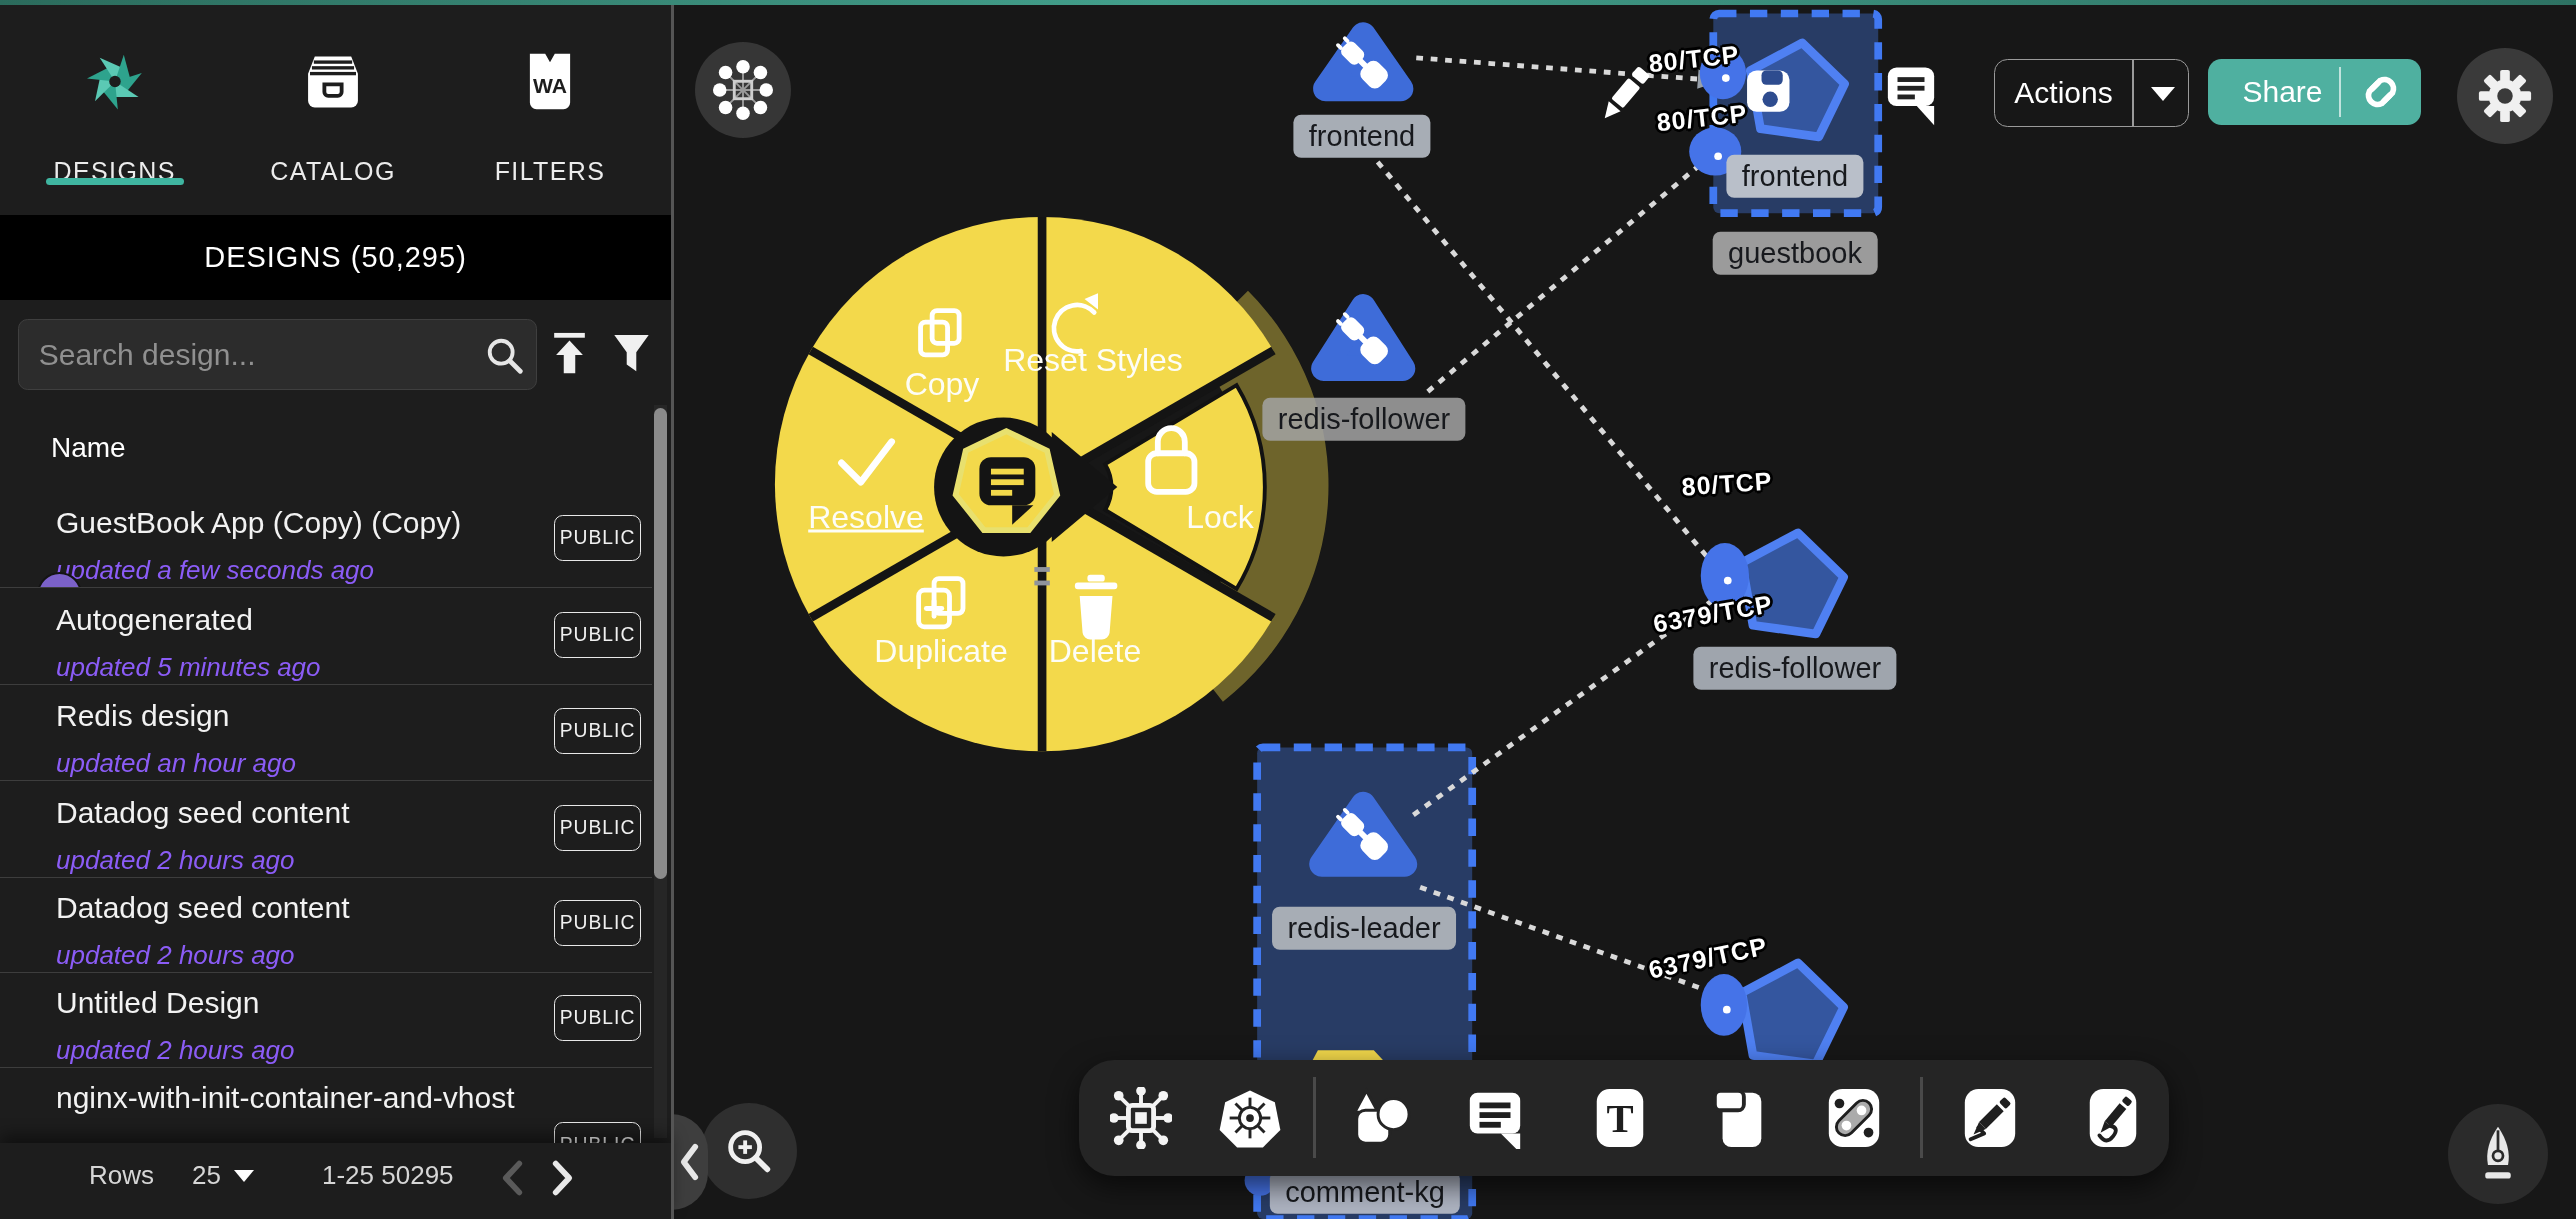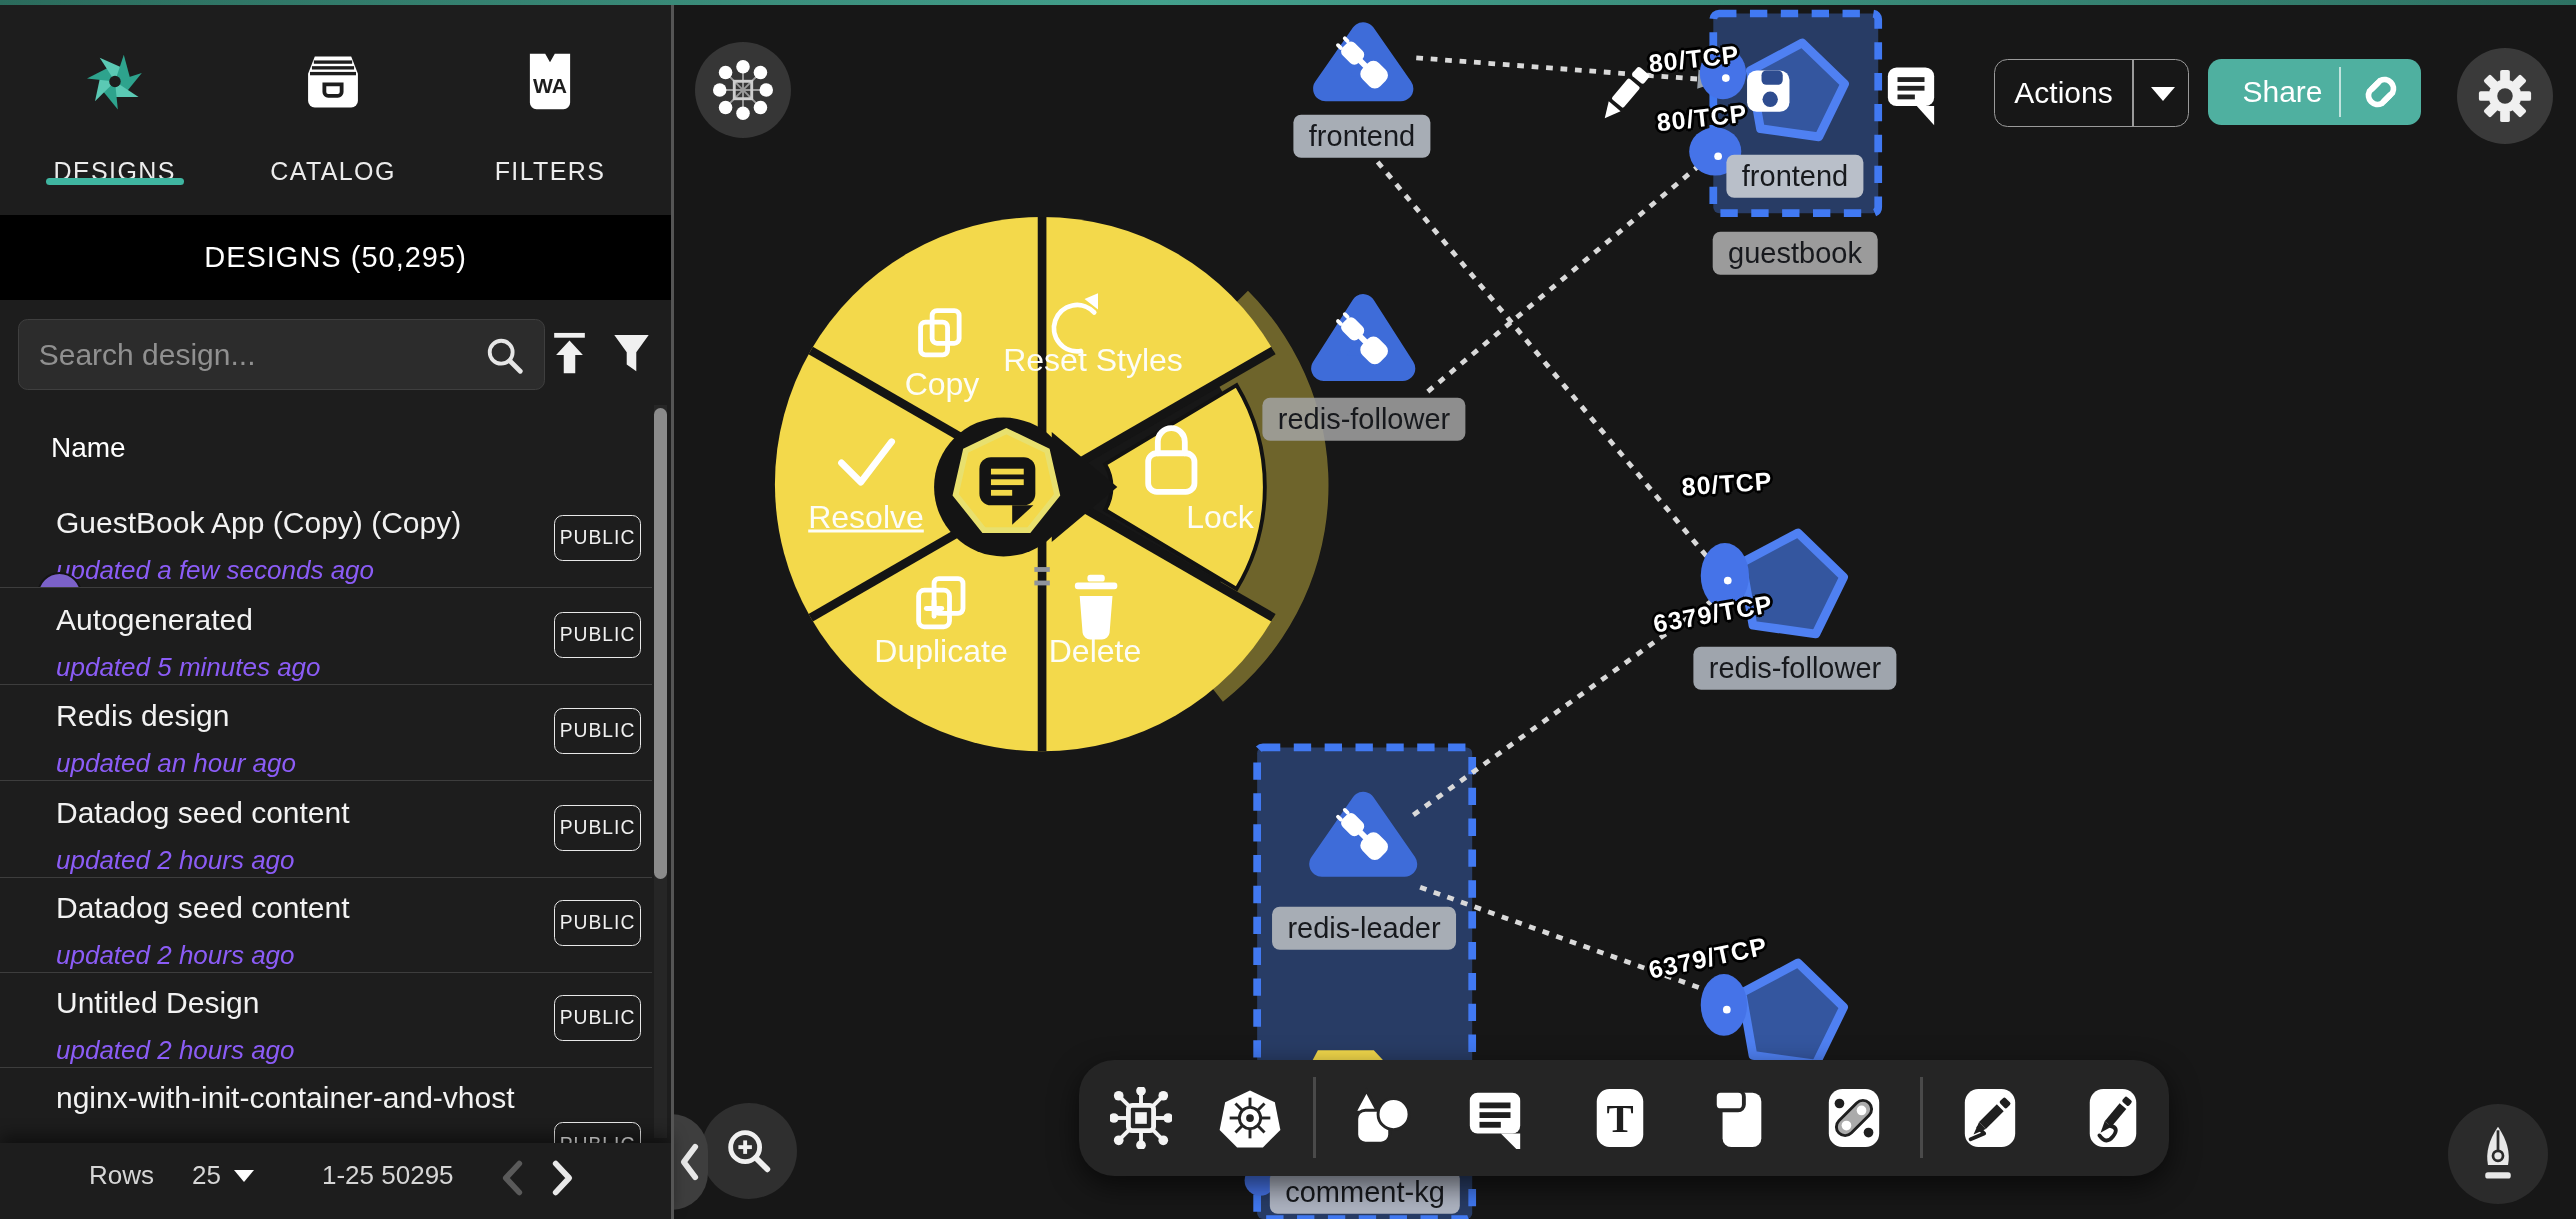--- a/index.html
+++ b/index.html
@@ -12,21 +12,21 @@
   
   #sidebar{position:absolute;left:0;top:4.8px;width:671px;height:1215px;background:#1d1d1d;z-index:10;}
   #sidebar-divider{position:absolute;left:671px;top:0;width:2.9px;height:1219px;background:#555;z-index:11;}
   .tab{position:absolute;top:29px;width:212px;height:174px;cursor:pointer;}
   .tab-label{position:absolute;top:123px;width:100%;text-align:center;font-size:25px;letter-spacing:1.4px;color:#ececec;}
   .tab-icon{position:absolute;left:50%;top:13.5px;transform:translateX(-50%);}
   #tab-underline{position:absolute;left:46px;top:173px;width:138px;height:6.8px;border-radius:3.9px;background:#3fb5a0;}
   #panel-title-band{position:absolute;left:0;top:210px;width:671px;height:85px;background:#000;
     display:flex;align-items:center;justify-content:center;font-size:29px;letter-spacing:1px;color:#fff;}
   #search-box{position:absolute;left:18.3px;top:314px;width:517px;height:69px;background:#2c2c2c;
-    border:1px solid #3f3f3f;border-radius:9.6px;padding-left:8px;}
+    border:1px solid #3f3f3f;border-radius:9.6px;}
   #search-input{position:absolute;left:17.4px;top:0;width:425px;height:68px;background:transparent;border:none;outline:none;
     color:#ddd;font-size:30px;font-family:"Liberation Sans",sans-serif;}
   #search-input::placeholder{color:#909090;}
   .col-header{position:absolute;left:51px;top:427px;font-size:28px;font-weight:normal;color:#fff;}
   .row{position:absolute;left:0;width:652px;height:96px;border-bottom:1px solid #3d3d3d;overflow:hidden;cursor:pointer;}
   .row-name{position:absolute;left:56px;top:15.4px;font-size:30px;color:#f2f2f2;white-space:nowrap;}
   .row-updated{position:absolute;left:56px;top:56px;font-size:26px;font-style:italic;color:#8b5cf6;margin-top:8px;}
   .badge{position:absolute;left:554px;top:24px;width:85px;height:44px;border:1.9px solid #e8e8e8;border-radius:8.7px;
     display:flex;align-items:center;justify-content:center;font-size:19.3px;letter-spacing:1px;color:#f0f0f0;}
   .avatar{position:absolute;left:37px;top:81px;width:41px;height:41px;border-radius:50%;

